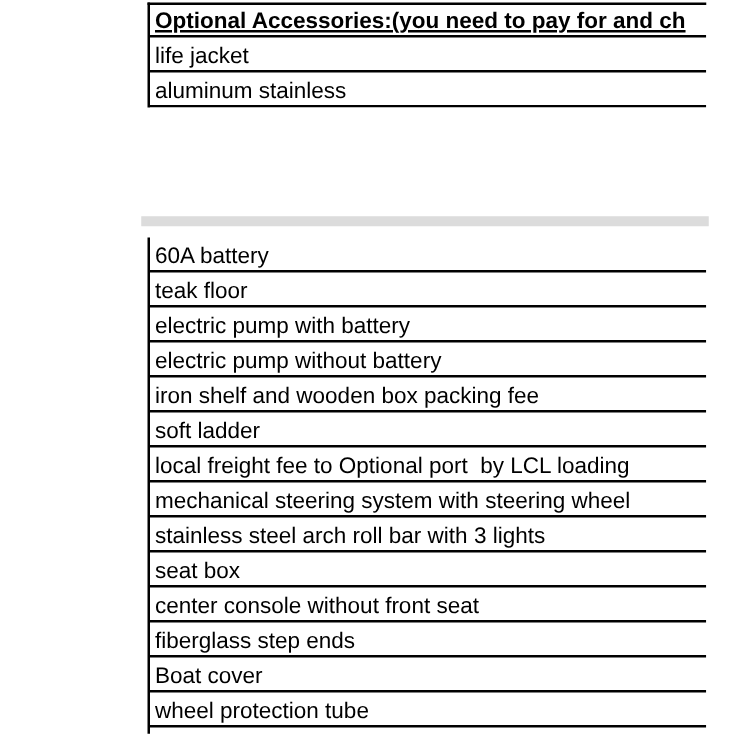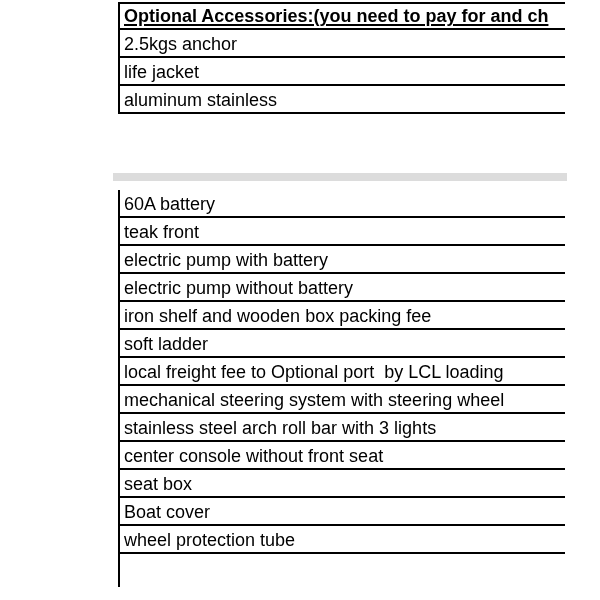--- a/index.html
+++ b/index.html
@@ -72,38 +72,35 @@
 </head>
 <body>
 
 <div class="stage">
 
   <div class="tbl tbl1">
     <div class="row header-row">
       <span class="header-text">Optional Accessories:(you need to pay for and ch</span>
     </div>
     <div class="row">
-      <span class="cell-text">2.5kgs anchor</span>
-    </div>
-    <div class="row">
       <span class="cell-text">life jacket</span>
     </div>
     <div class="row">
       <span class="cell-text">aluminum stainless</span>
     </div>
   </div>
 
   <div class="divider-band"></div>
 
   <div class="tbl tbl2">
     <div class="row">
       <span class="cell-text">60A battery</span>
     </div>
     <div class="row">
-      <span class="cell-text">teak front</span>
+      <span class="cell-text">teak floor</span>
     </div>
     <div class="row">
       <span class="cell-text">electric pump with battery</span>
     </div>
     <div class="row">
       <span class="cell-text">electric pump without battery</span>
     </div>
     <div class="row">
       <span class="cell-text">iron shelf and wooden box packing fee</span>
     </div>
@@ -113,24 +110,27 @@
     <div class="row">
       <span class="cell-text">local freight fee to Optional port  by LCL loading</span>
     </div>
     <div class="row">
       <span class="cell-text">mechanical steering system with steering wheel</span>
     </div>
     <div class="row">
       <span class="cell-text">stainless steel arch roll bar with 3 lights</span>
     </div>
     <div class="row">
+      <span class="cell-text">seat box</span>
+    </div>
+    <div class="row">
       <span class="cell-text">center console without front seat</span>
     </div>
     <div class="row">
-      <span class="cell-text">seat box</span>
+      <span class="cell-text">fiberglass step ends</span>
     </div>
     <div class="row">
       <span class="cell-text">Boat cover</span>
     </div>
     <div class="row">
       <span class="cell-text">wheel protection tube</span>
     </div>
     <div class="row stub"></div>
   </div>
 

